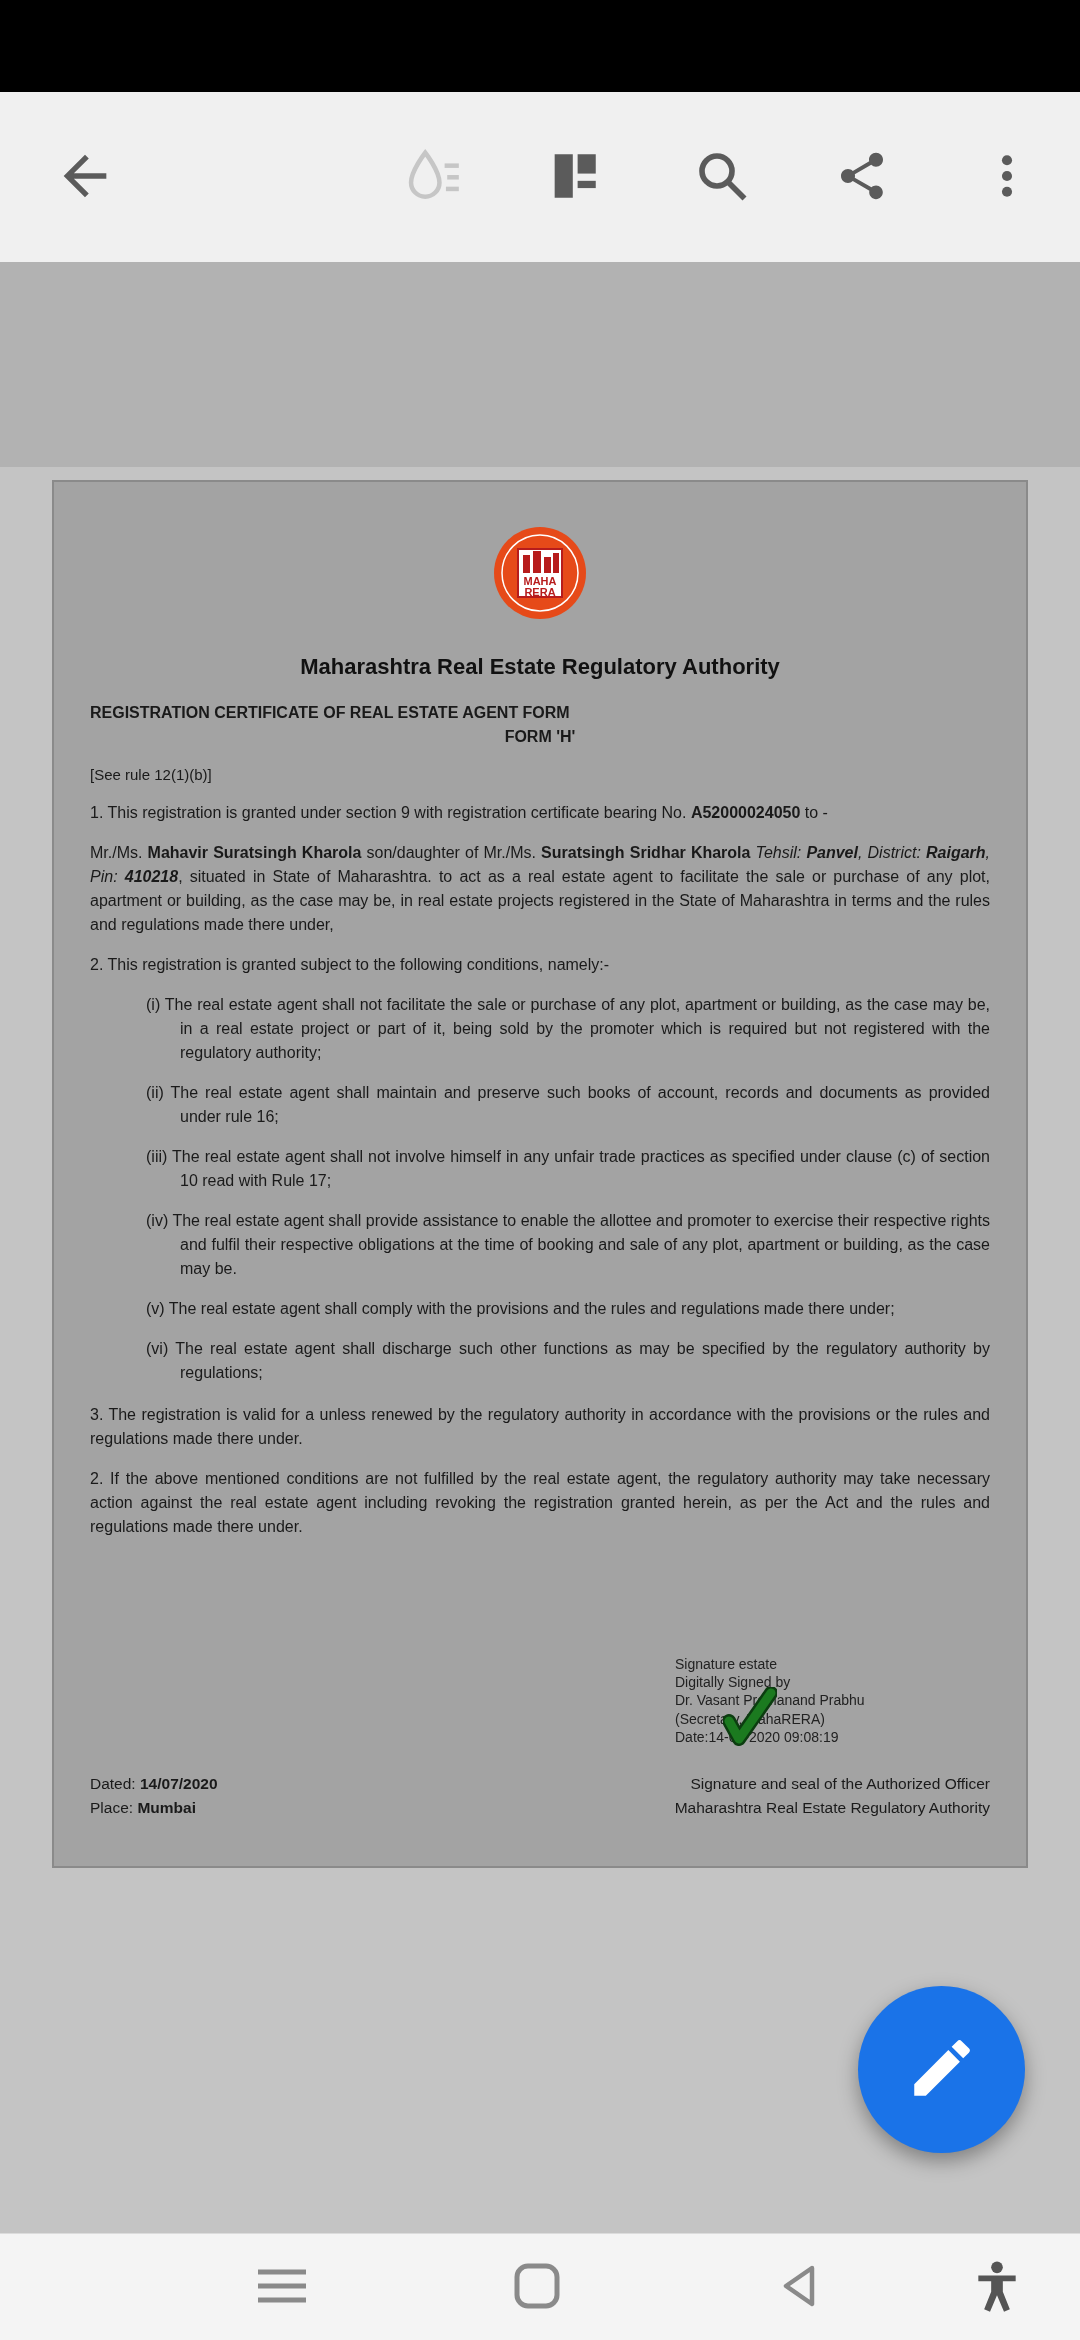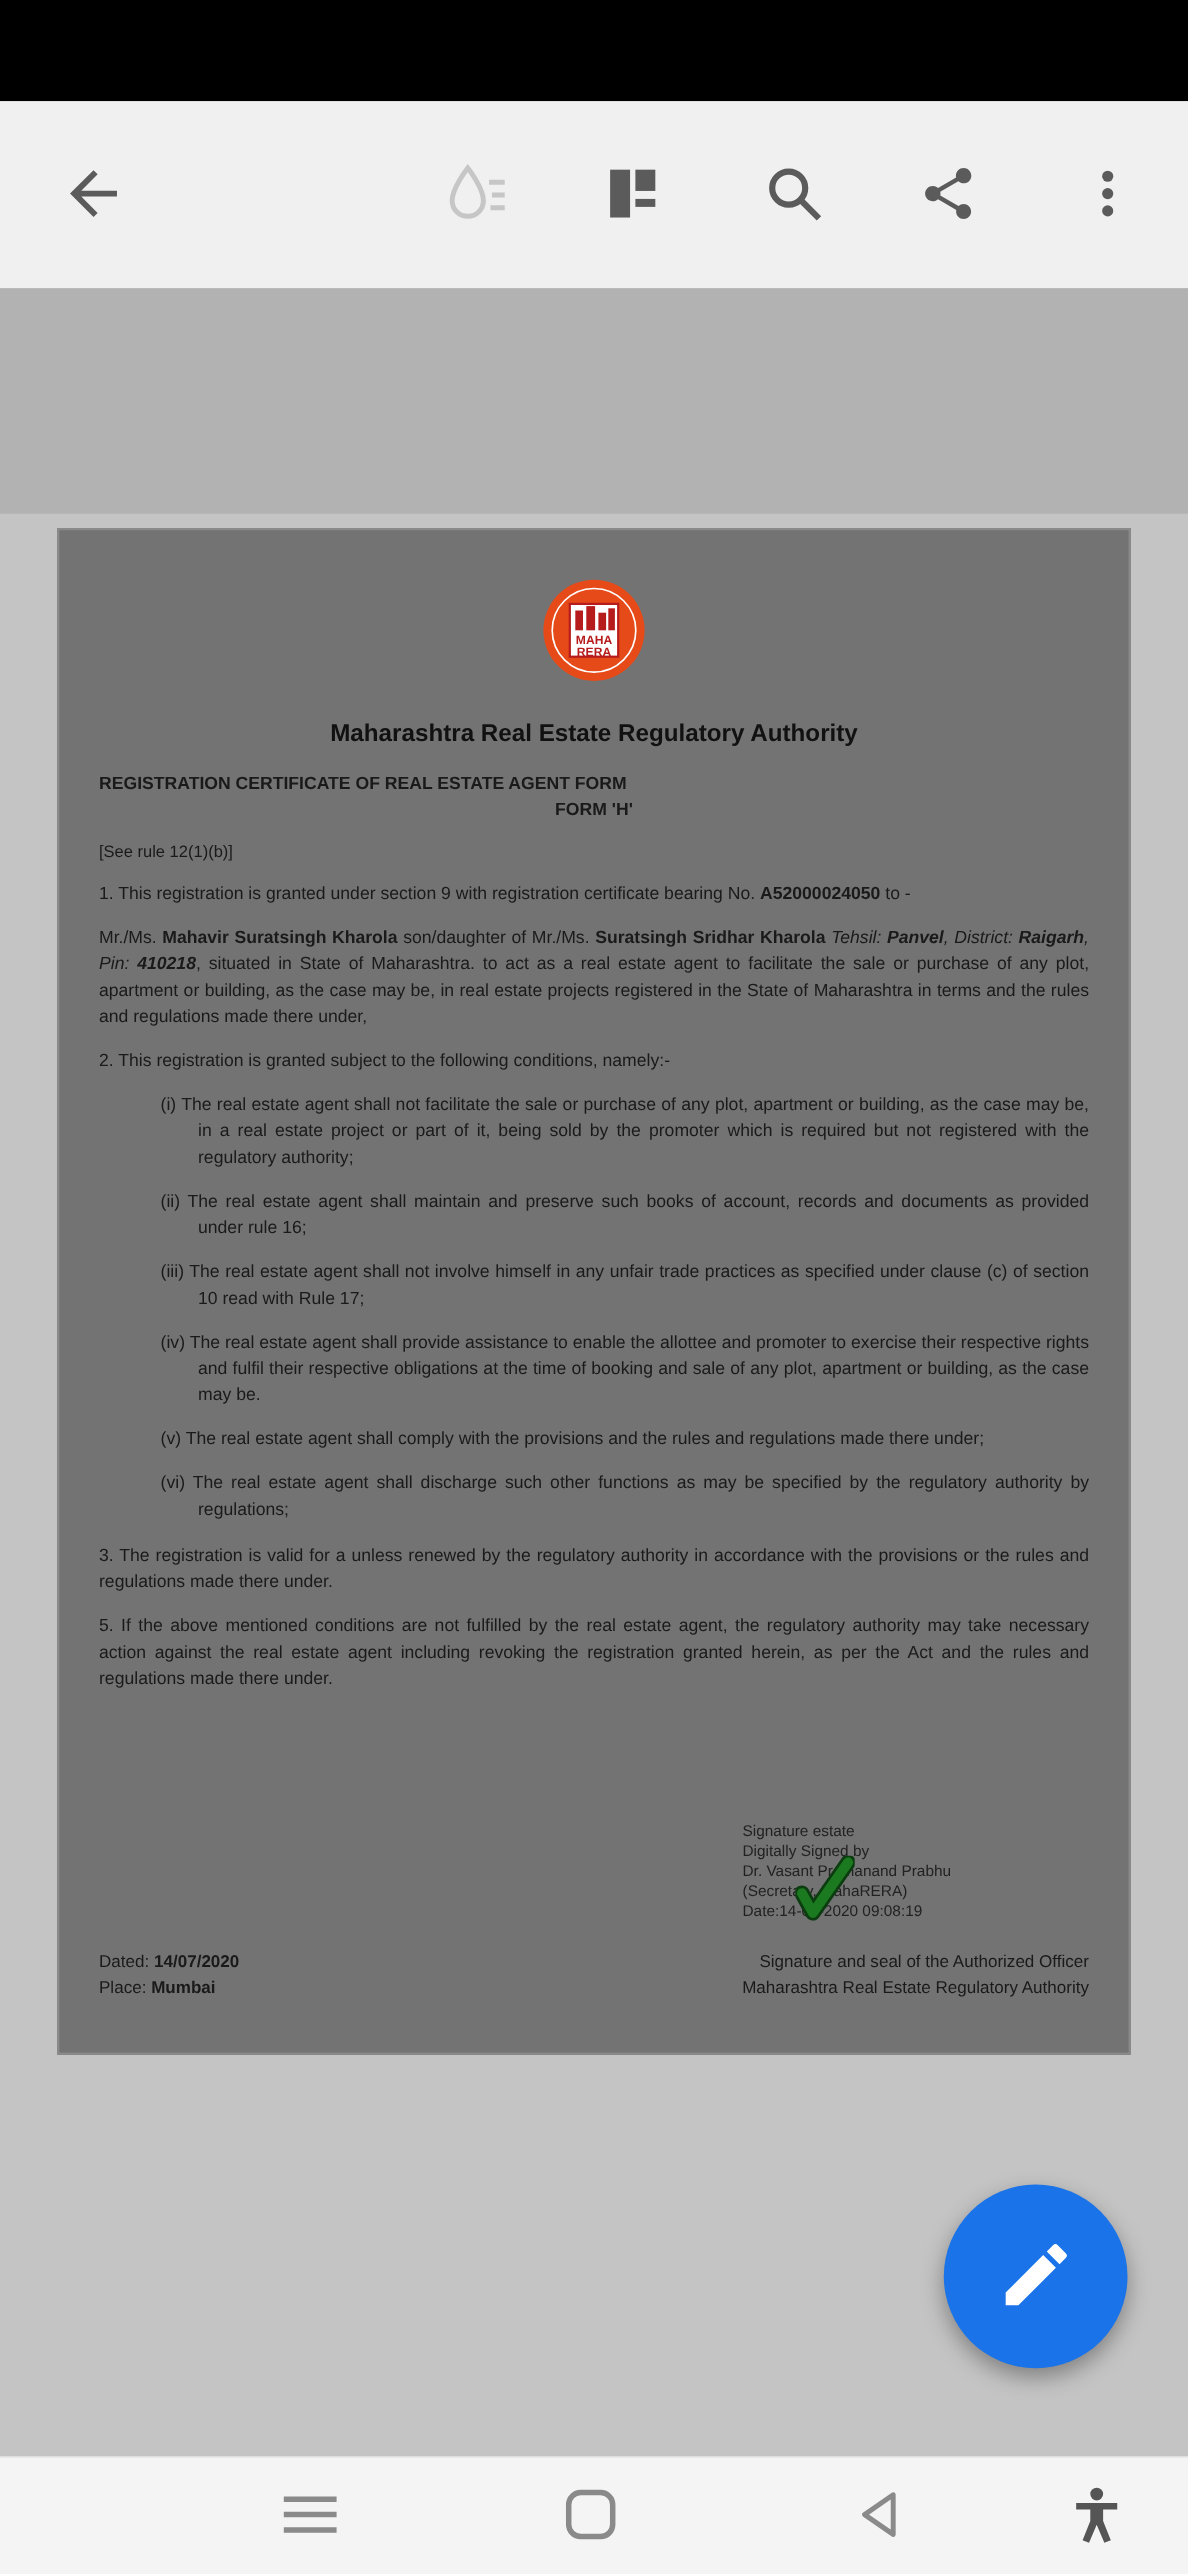--- a/index.html
+++ b/index.html
@@ -18,21 +18,21 @@
   .tb-search{left:722px;}
   .tb-share{left:862px;}
   .tb-more{left:1007px;}
   .ico-dark{fill:#5b5b5b;}
   .ico-dark-stroke{stroke:#5b5b5b;fill:none;}
   .ico-disabled-stroke{stroke:#c6c6c6;fill:none;}
   
   .viewer{position:absolute;top:262px;left:0;width:1080px;height:1971px;background:#c4c4c4;overflow:hidden;}
   .page-gap-band{position:absolute;top:0;left:0;width:1080px;height:205px;background:#b2b2b2;}
   
-  .page{position:relative;margin:218px auto 0 auto;width:976px;min-height:1380px;background:#737373;
+  .page{position:relative;margin:218px auto 0 auto;width:976px;min-height:1380px;background:#a3a3a3;
         border:2px solid #8a8a8a;box-sizing:border-box;padding:0 36px 46px 36px;color:#1a1a1a;}
   .logo-wrap{width:94px;height:94px;margin:44px auto 0 auto;}
   .doc-title{margin-top:34px;text-align:center;font-size:22px;font-weight:bold;color:#111;}
   .cert-title{margin-top:24px;font-size:16px;font-weight:bold;}
   .form-title{margin-top:6px;text-align:center;font-size:16px;font-weight:bold;}
   .rule-ref{margin-top:20px;font-size:15px;}
   .para{font-size:16px;line-height:1.5;text-align:justify;}
   .p1{margin-top:18px;}
   .pg{margin-top:14px;}
   .pi{margin-top:16px;}
@@ -156,21 +156,21 @@
       <p class="para pi">2. This registration is granted subject to the following conditions, namely:-</p>
 
       <p class="cond"><span>(i)</span><span> The real estate agent shall not facilitate the sale or purchase of any plot, apartment or building, as the case may be, in a real estate project or part of it, being sold by the promoter which is required but not registered with the regulatory authority;</span></p>
       <p class="cond"><span>(ii)</span><span> The real estate agent shall maintain and preserve such books of account, records and documents as provided under rule 16;</span></p>
       <p class="cond"><span>(iii)</span><span> The real estate agent shall not involve himself in any unfair trade practices as specified under clause (c) of section 10 read with Rule 17;</span></p>
       <p class="cond"><span>(iv)</span><span> The real estate agent shall provide assistance to enable the allottee and promoter to exercise their respective rights and fulfil their respective obligations at the time of booking and sale of any plot, apartment or building, as the case may be.</span></p>
       <p class="cond"><span>(v)</span><span> The real estate agent shall comply with the provisions and the rules and regulations made there under;</span></p>
       <p class="cond"><span>(vi)</span><span> The real estate agent shall discharge such other functions as may be specified by the regulatory authority by regulations;</span></p>
 
       <p class="para p3">3. The registration is valid for a unless renewed by the regulatory authority in accordance with the provisions or the rules and regulations made there under.</p>
-      <p class="para p4">5. If the above mentioned conditions are not fulfilled by the real estate agent, the regulatory authority may take necessary action against the real estate agent including revoking the registration granted herein, as per the Act and the rules and regulations made there under.</p>
+      <p class="para p4">2. If the above mentioned conditions are not fulfilled by the real estate agent, the regulatory authority may take necessary action against the real estate agent including revoking the registration granted herein, as per the Act and the rules and regulations made there under.</p>
 
       <div class="sig-spacer"></div>
 
       <div class="sig-block">
         <div class="sig-line">Signature estate</div>
         <div class="sig-line">Digitally Signed by</div>
         <div class="sig-line">Dr. Vasant Premanand Prabhu</div>
         <div class="sig-line">(Secretary, MahaRERA)</div>
         <div class="sig-line">Date:14-07-2020 09:08:19</div>
         <span class="sig-check">

